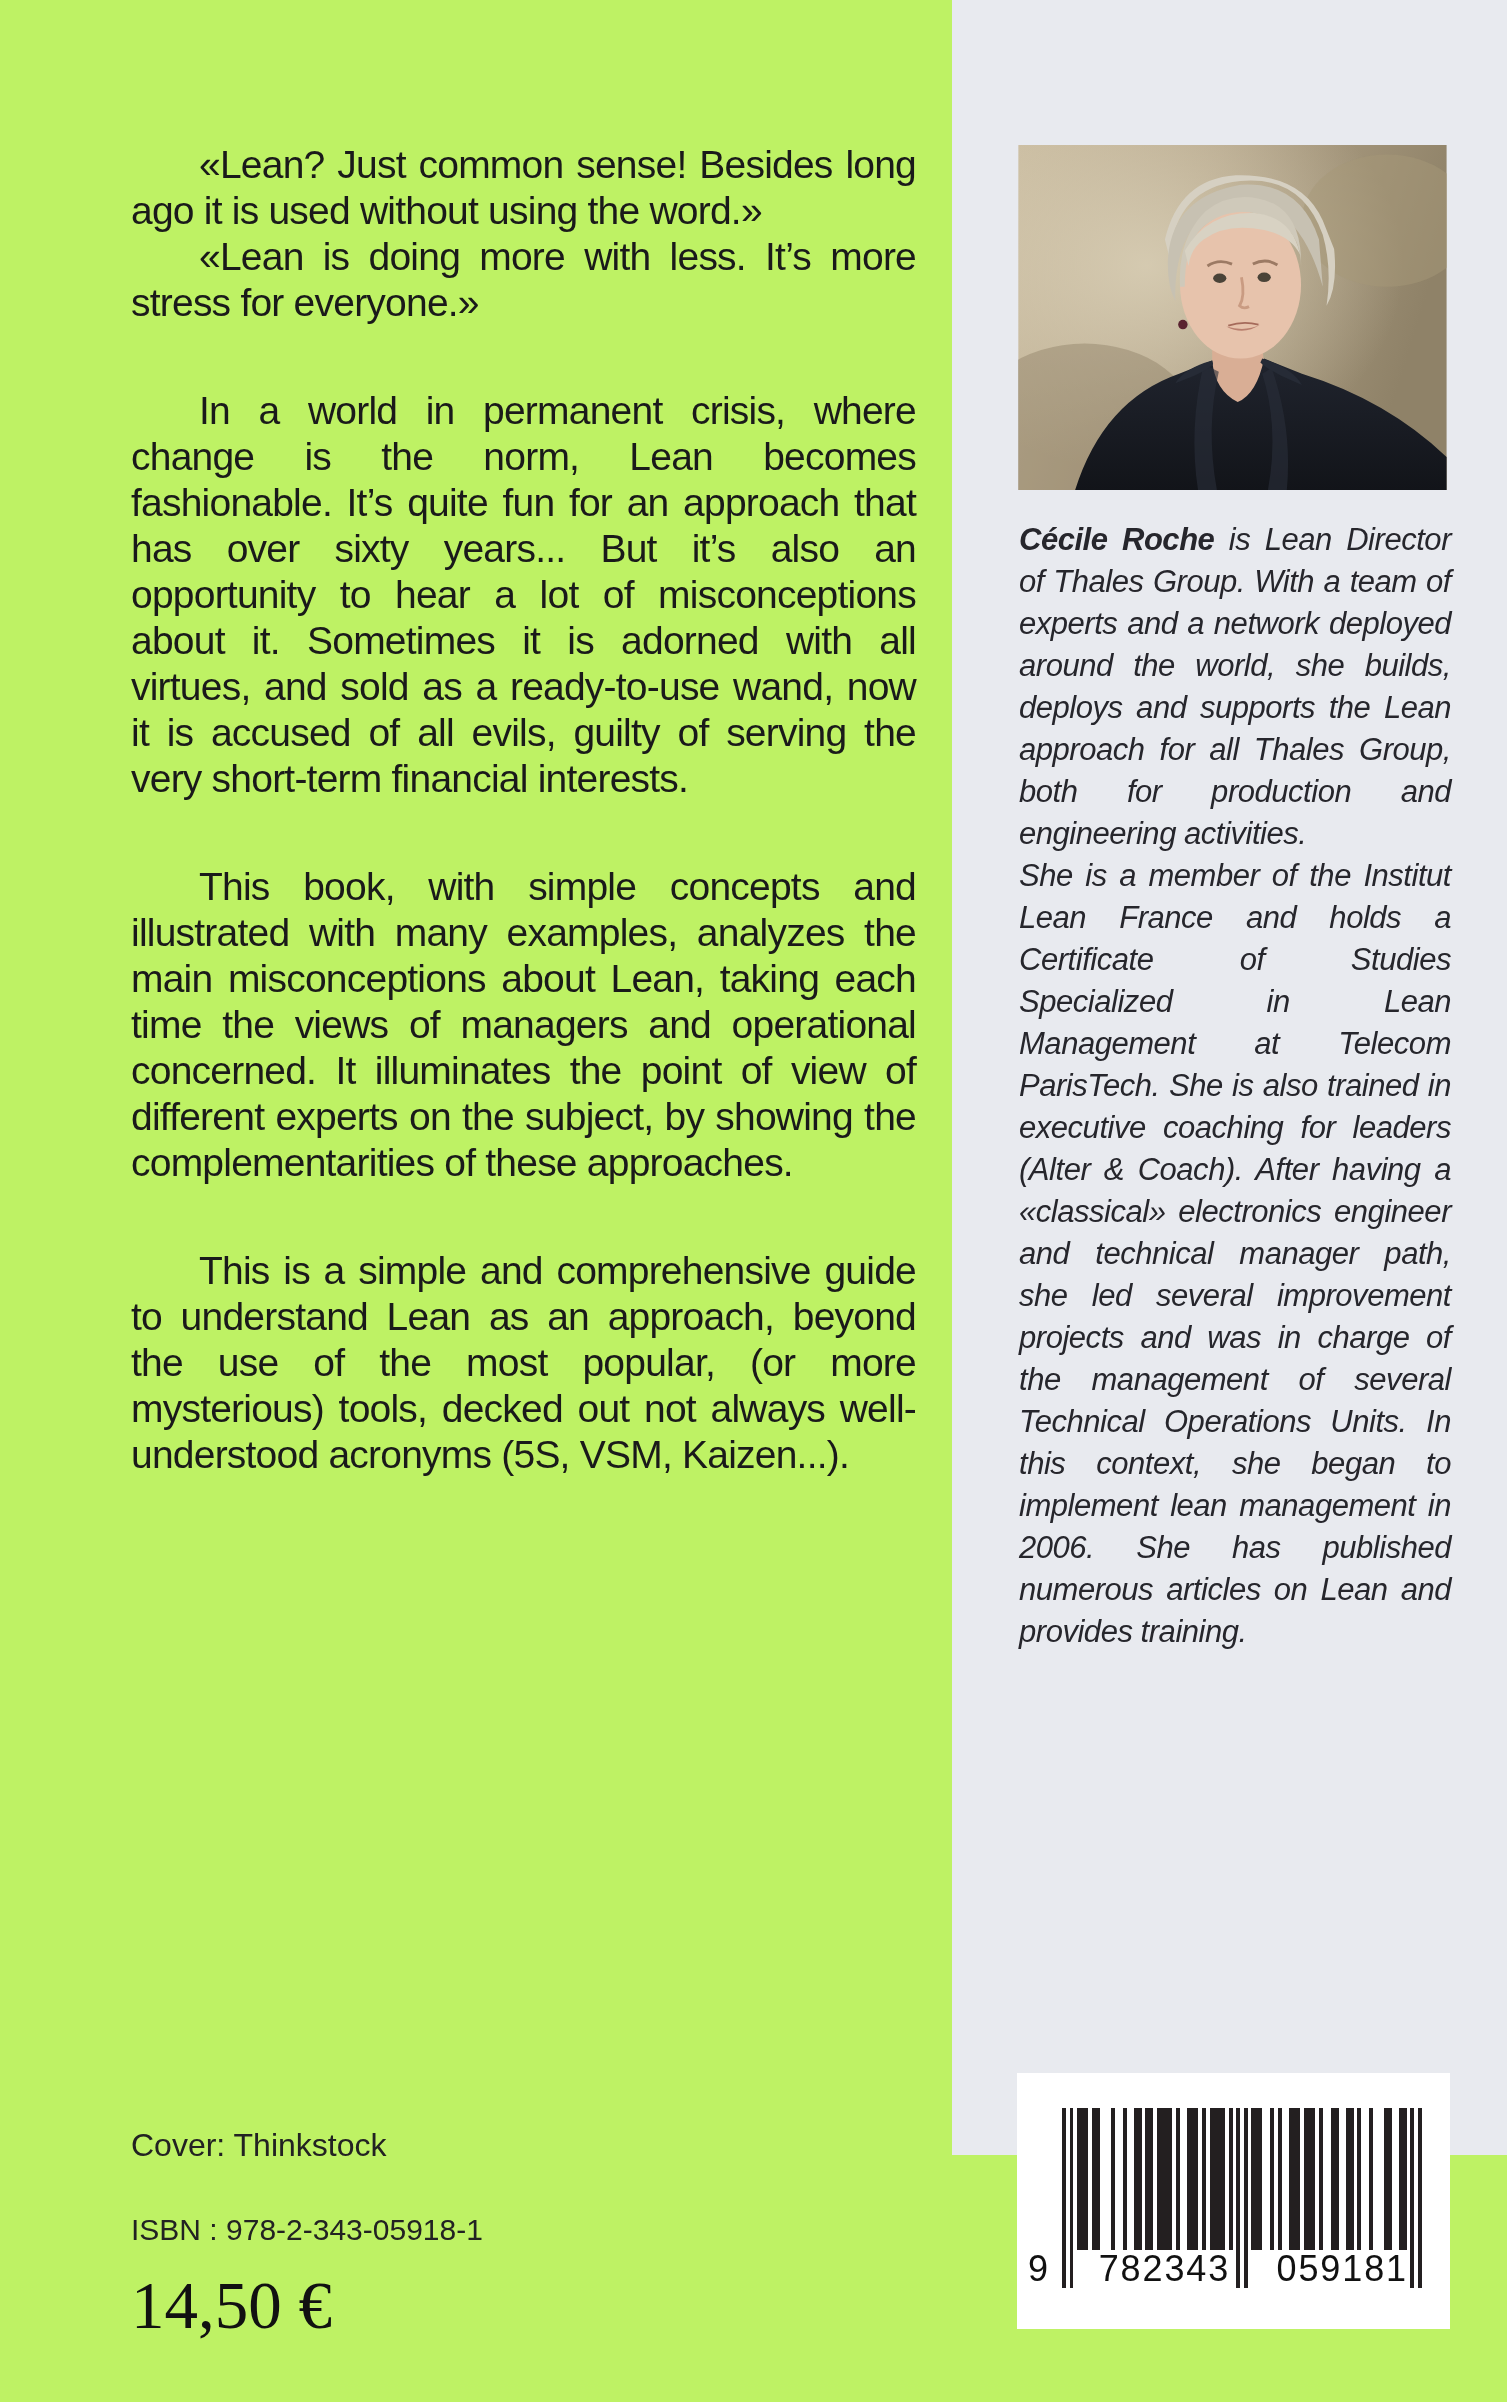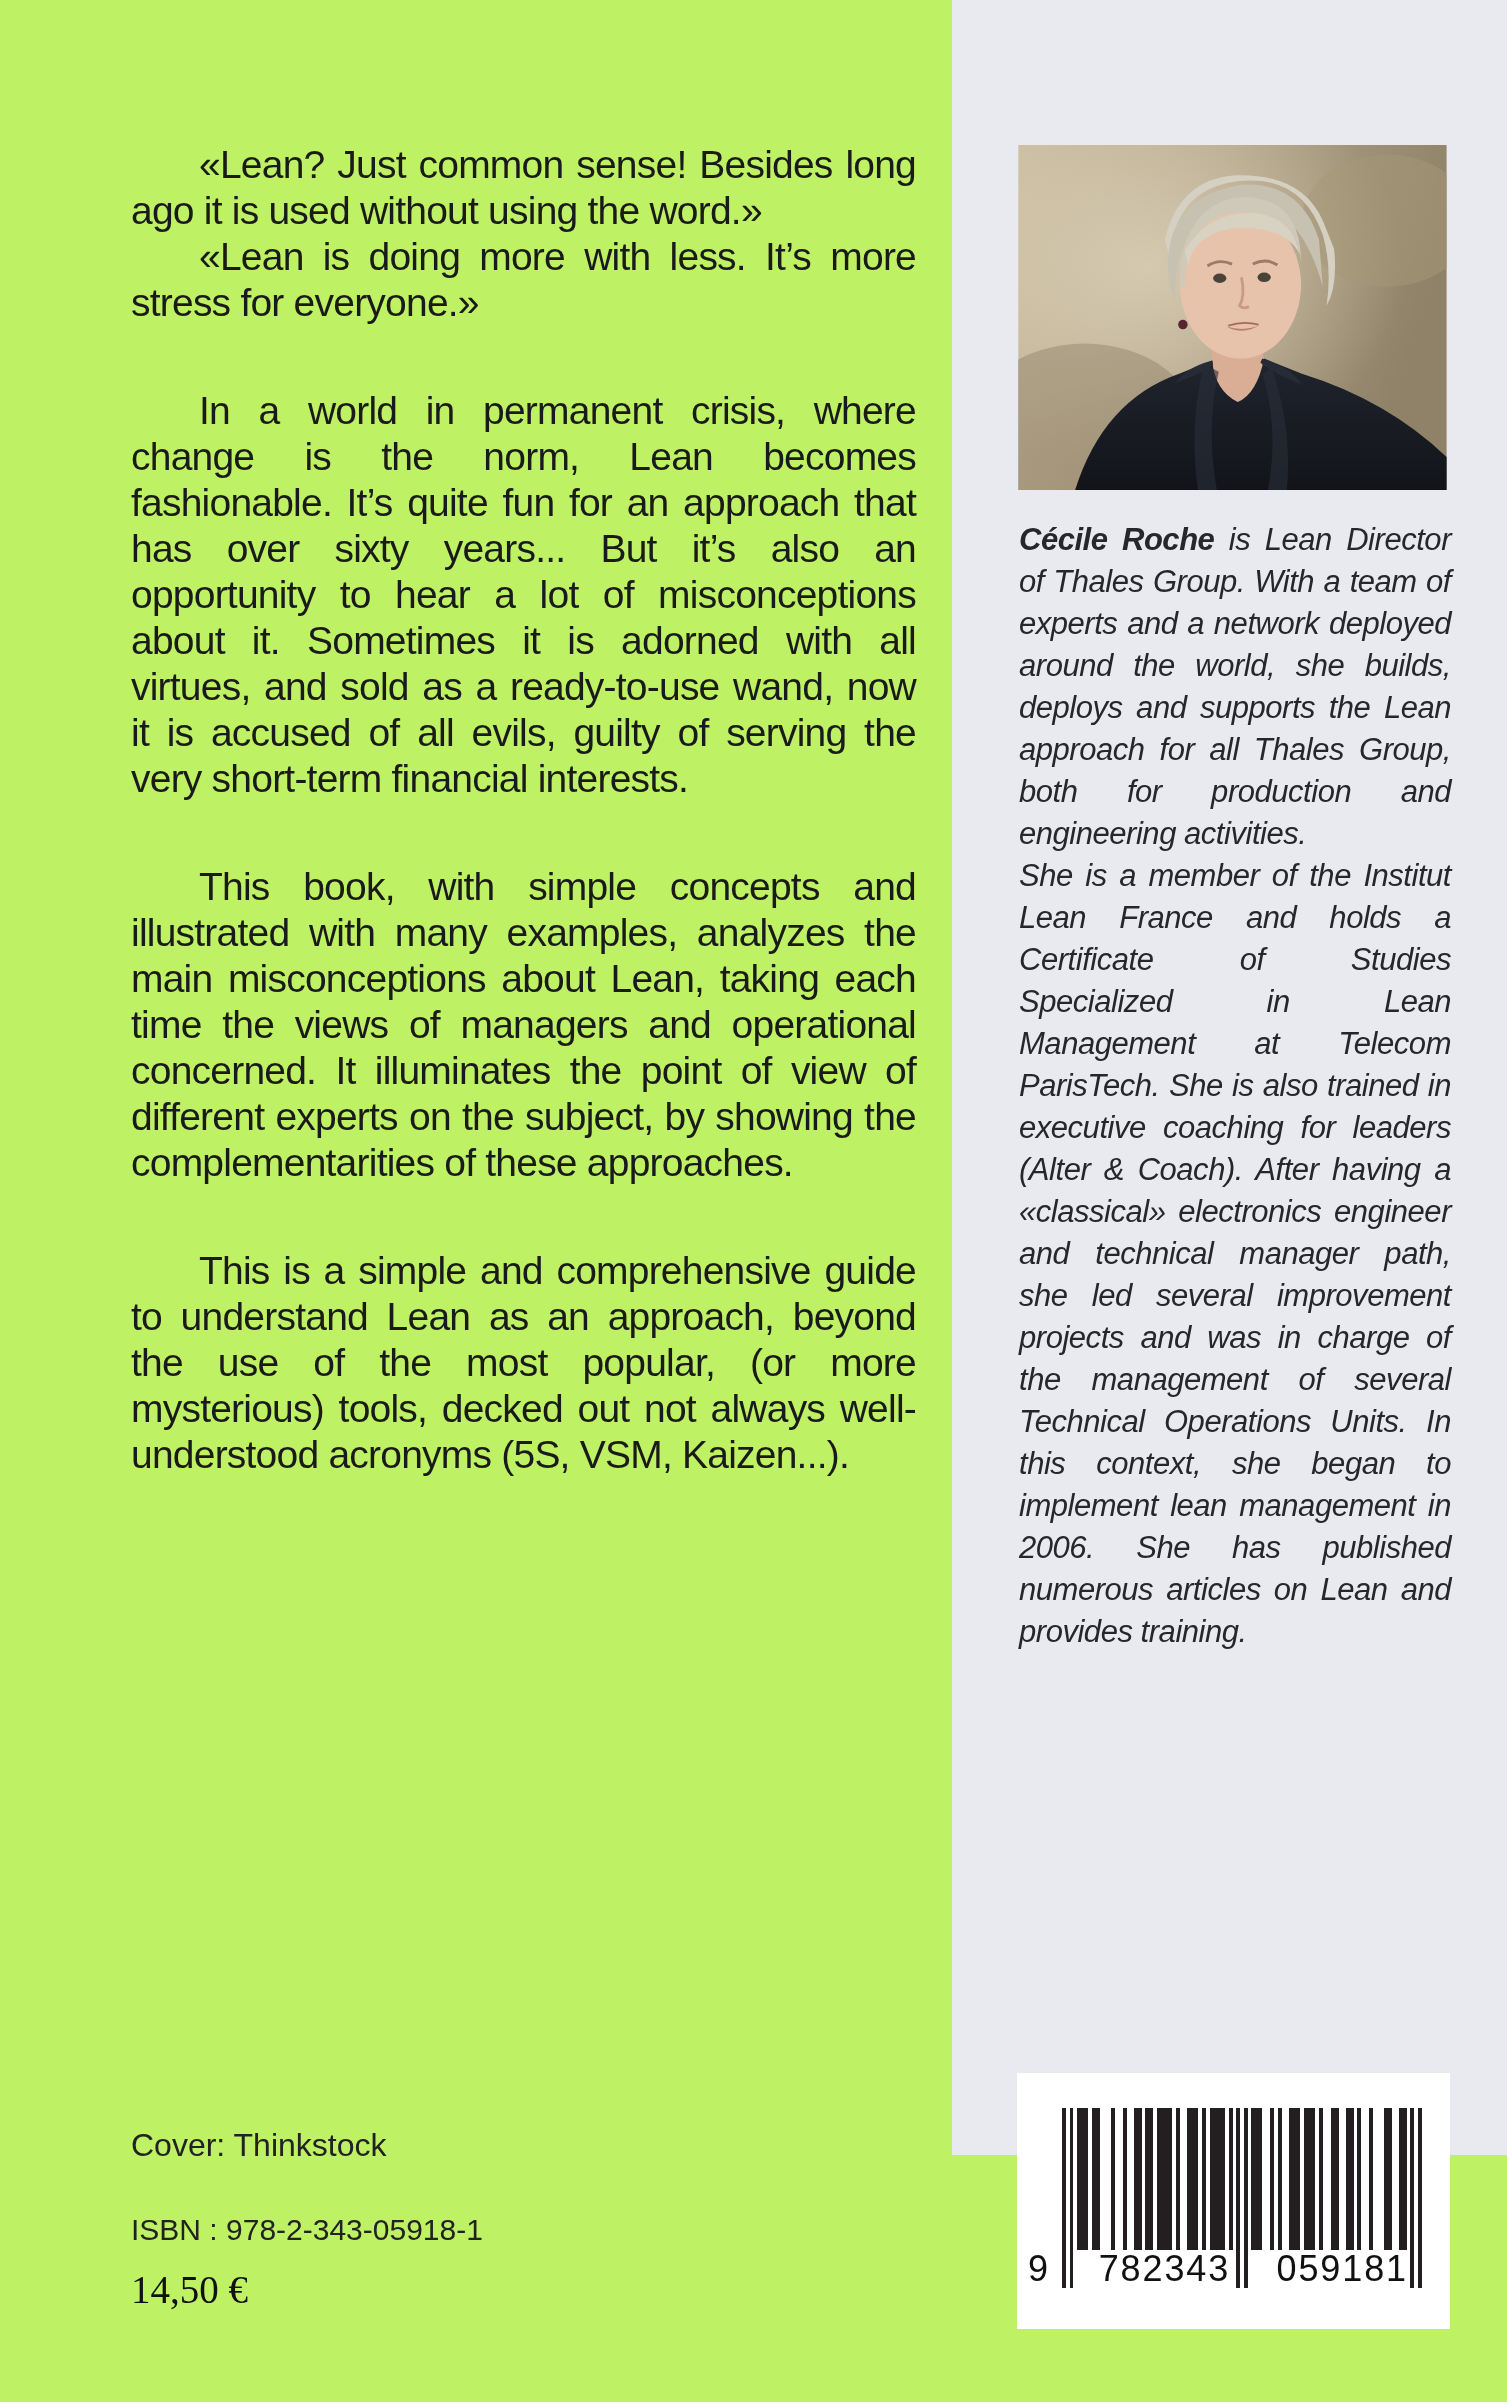--- a/index.html
+++ b/index.html
@@ -25,21 +25,21 @@
     position:absolute;left:131px;top:2127px;
     font-size:32px;color:#222;
   }
   .footer-isbn{
     position:absolute;left:131px;top:2213px;
     font-size:30px;color:#222;
   }
   .footer-price{
     position:absolute;left:131px;top:2267px;
     font-family:"Liberation Serif",serif;
-    font-size:39px;color:#111;
+    font-size:67px;color:#111;
   }
   
   .right-col{
     position:absolute;left:952px;top:0;width:556px;height:2155px;
     background:#e8eaef;
   }
   .photo{
     position:absolute;left:66px;top:145px;width:429px;height:345px;
     overflow:hidden;
   }

